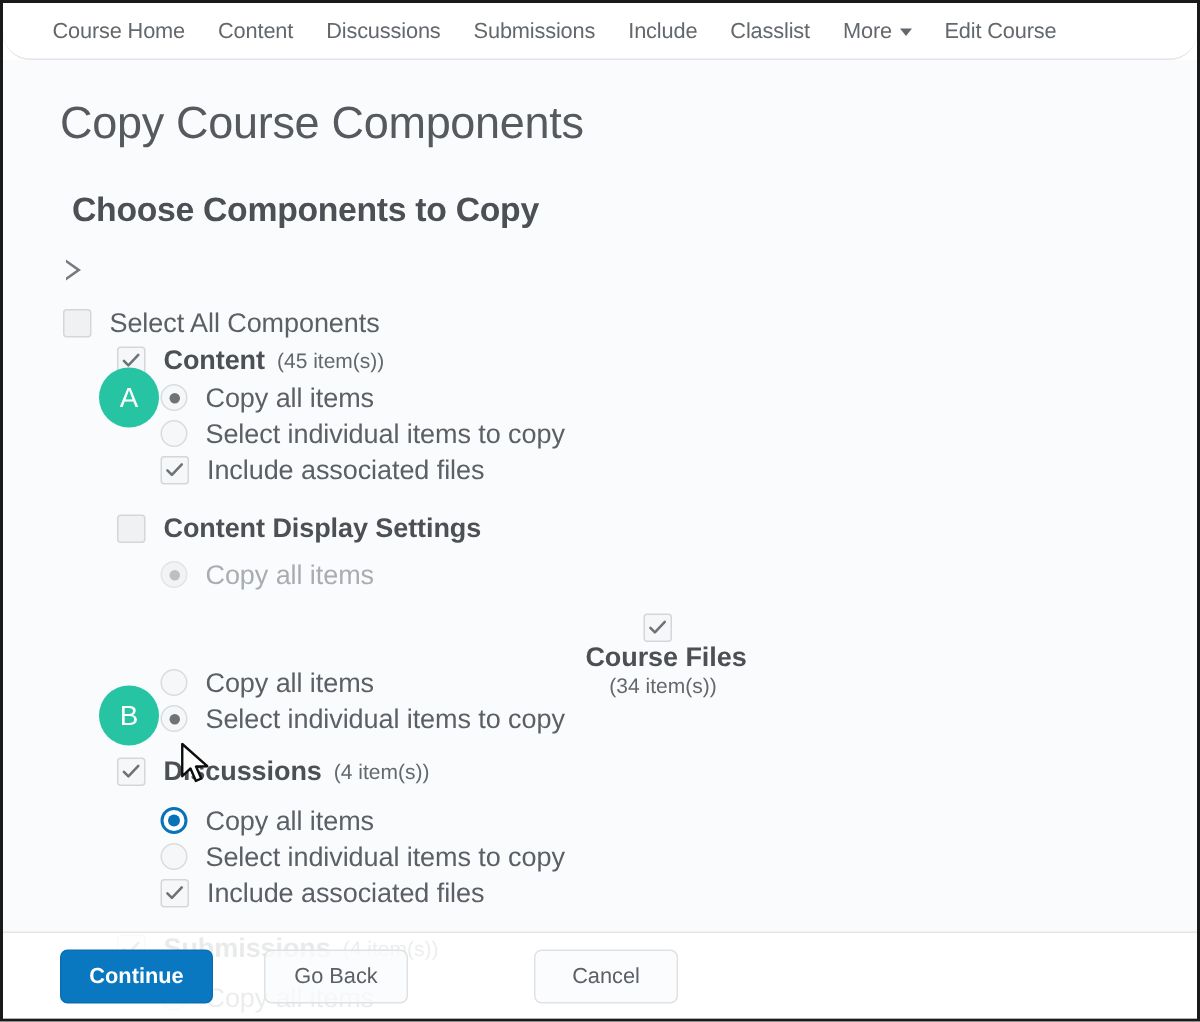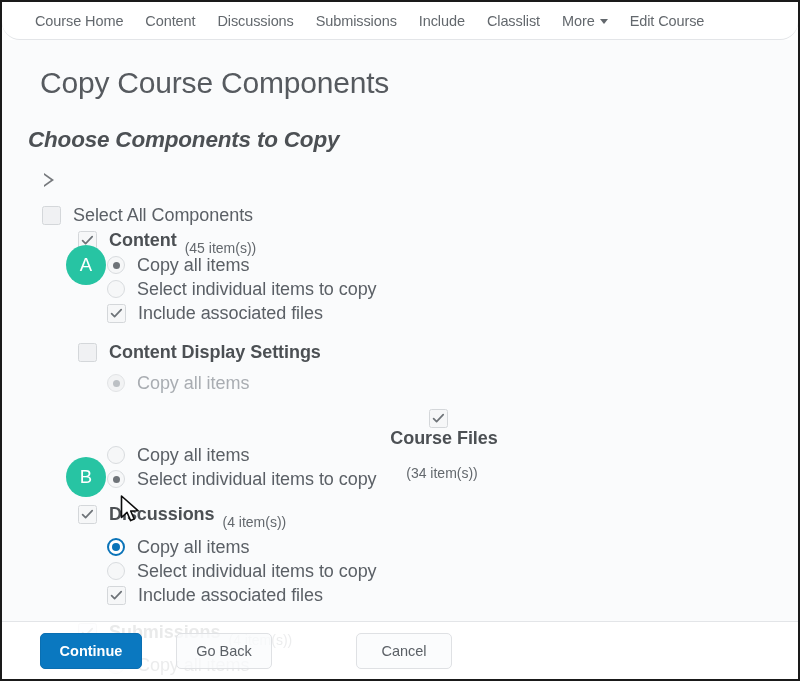--- a/index.html
+++ b/index.html
@@ -70,23 +70,22 @@
     margin: 0;
     padding: 26px 0 0 38px;
     letter-spacing: -0.2px;
   }
 
   #section-title {
     font-size: 22.5px;
     color: #4c5054;
     font-weight: bold;
     margin: 0;
-    padding: 27px 0 0 26px;
+    padding: 27px 0 0 46px;
     letter-spacing: -0.2px;
-    font-style: italic;
   }
 
   
   #show-components {
     display: flex;
     align-items: center;
     padding: 20px 0 0 42px;
     cursor: pointer;
     gap: 11px;
   }
@@ -180,21 +179,20 @@
     white-space: nowrap;
     letter-spacing: -0.05px;
   }
   .lbl.bold { font-weight: bold; color: #4c5054; }
   .lbl.muted { color: #a9adb2; }
   .count {
     font-size: 14px;
     color: #6e7378;
     margin-left: 8px;
     white-space: nowrap;
-    margin-top: 16px;
   }
   .lbl.bold + .count { color: #63686d; }
 
   
   .badge {
     position: absolute;
     width: 40px; height: 40px;
     border-radius: 50%;
     background: #27c4a3;
     color: #ffffff;

